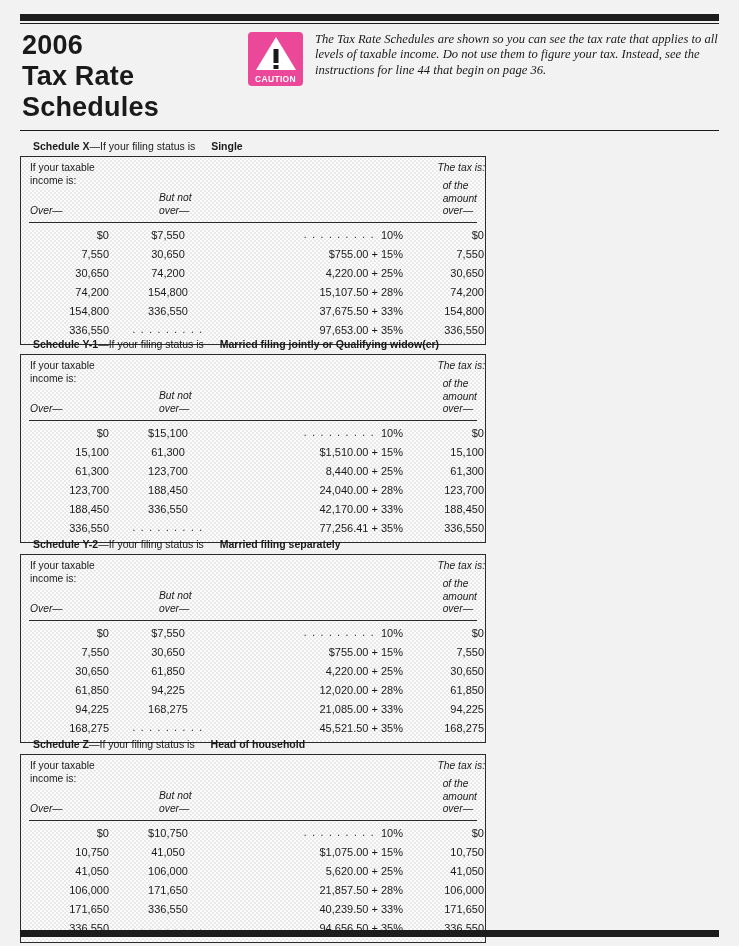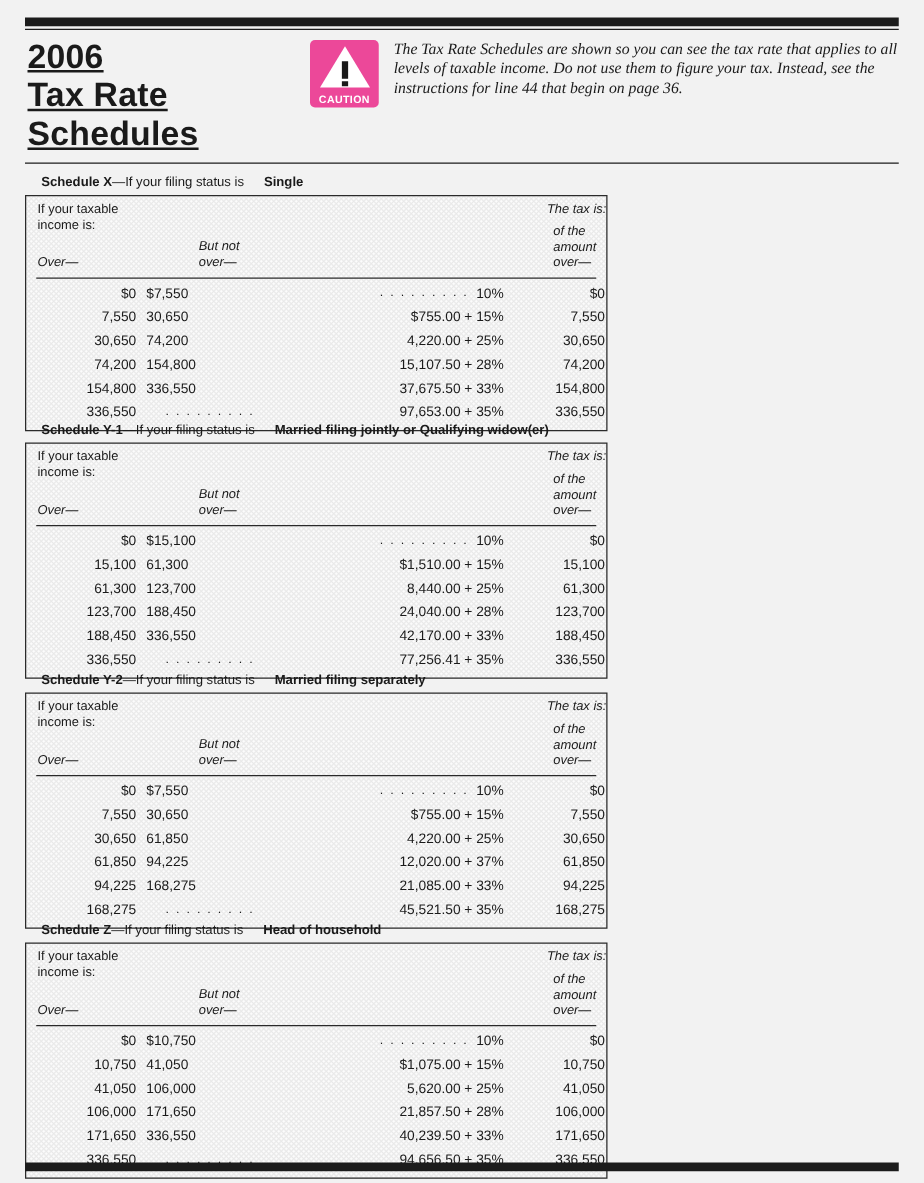--- a/index.html
+++ b/index.html
@@ -53,21 +53,20 @@
   .page-title {
     position: absolute;
     left: 2px;
     top: 0;
     font-size: 27px;
     font-weight: bold;
     line-height: 31px;
     letter-spacing: 0.2px;
     color: #1a1a1a;
     white-space: pre-line;
-    text-decoration: underline;
   }
   .caution-icon {
     position: absolute;
     left: 228px;
     top: 2px;
     width: 55px;
     height: 54px;
     background: #ec4899;
     border-radius: 4px;
   }
@@ -218,21 +217,21 @@
     font-size: 11px;
   }
   .cell {
     position: absolute;
     top: 3px;
     font-size: 11px;
     white-space: nowrap;
     color: #1a1a1a;
   }
   .c-over   { left: 0;   width: 88px;  text-align: right; }
-  .c-butnot { left: 96px; width: 102px; text-align: left; }
+  .c-butnot { left: 96px; width: 102px; text-align: center; }
   .c-tax    { left: 204px; width: 178px; text-align: right; }
   .c-amt    { left: 386px; width: 77px;  text-align: right; }
 
   .dots {
     display: inline-block;
     letter-spacing: 1.4px;
     font-size: 10px;
     vertical-align: 1px;
   }
   .tax-inner { display: inline-block; }
@@ -403,21 +402,21 @@
             </div>
             <div class="row">
               <div class="cell c-over">30,650</div>
               <div class="cell c-butnot">61,850</div>
               <div class="cell c-tax">4,220.00 + 25%</div>
               <div class="cell c-amt">30,650</div>
             </div>
             <div class="row">
               <div class="cell c-over">61,850</div>
               <div class="cell c-butnot">94,225</div>
-              <div class="cell c-tax">12,020.00 + 37%</div>
+              <div class="cell c-tax">12,020.00 + 28%</div>
               <div class="cell c-amt">61,850</div>
             </div>
             <div class="row">
               <div class="cell c-over">94,225</div>
               <div class="cell c-butnot">168,275</div>
               <div class="cell c-tax">21,085.00 + 33%</div>
               <div class="cell c-amt">94,225</div>
             </div>
             <div class="row">
               <div class="cell c-over">168,275</div>

